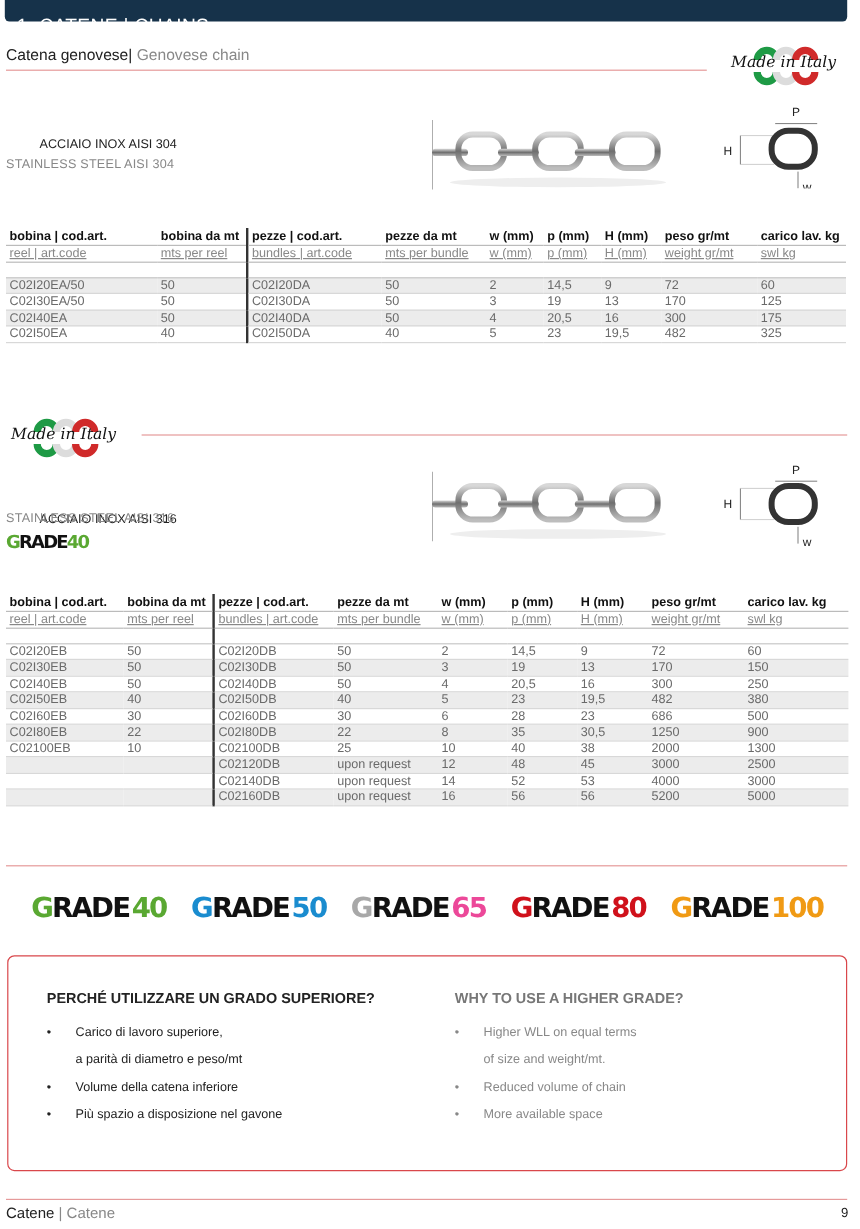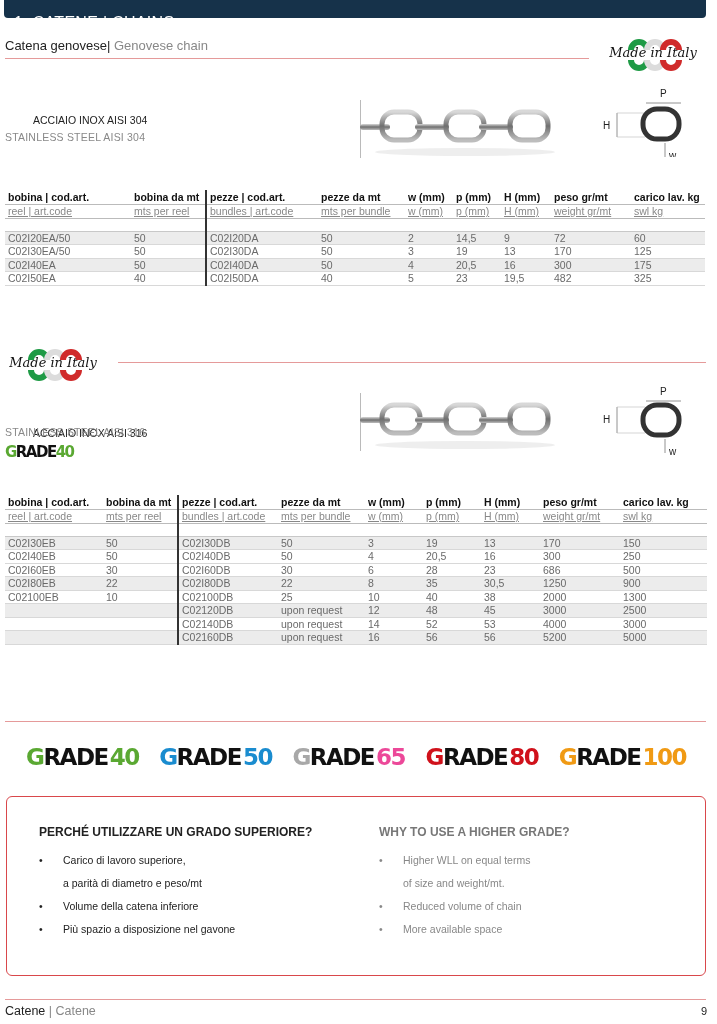--- a/index.html
+++ b/index.html
@@ -280,20 +280,31 @@
         <td></td>
         <td></td>
         <td class="sep"></td>
         <td></td>
         <td></td>
         <td></td>
         <td></td>
         <td></td>
         <td></td>
       </tr>
+      <tr>
+        <td>C02I20EB</td>
+        <td>50</td>
+        <td class="sep">C02I20DB</td>
+        <td>50</td>
+        <td>2</td>
+        <td>14,5</td>
+        <td>9</td>
+        <td>72</td>
+        <td>60</td>
+      </tr>
       <tr class="alt">
         <td>C02I30EB</td>
         <td>50</td>
         <td class="sep">C02I30DB</td>
         <td>50</td>
         <td>3</td>
         <td>19</td>
         <td>13</td>
         <td>170</td>
         <td>150</td>
@@ -301,20 +312,31 @@
       <tr>
         <td>C02I40EB</td>
         <td>50</td>
         <td class="sep">C02I40DB</td>
         <td>50</td>
         <td>4</td>
         <td>20,5</td>
         <td>16</td>
         <td>300</td>
         <td>250</td>
+      </tr>
+      <tr class="alt">
+        <td>C02I50EB</td>
+        <td>40</td>
+        <td class="sep">C02I50DB</td>
+        <td>40</td>
+        <td>5</td>
+        <td>23</td>
+        <td>19,5</td>
+        <td>482</td>
+        <td>380</td>
       </tr>
       <tr>
         <td>C02I60EB</td>
         <td>30</td>
         <td class="sep">C02I60DB</td>
         <td>30</td>
         <td>6</td>
         <td>28</td>
         <td>23</td>
         <td>686</td>

